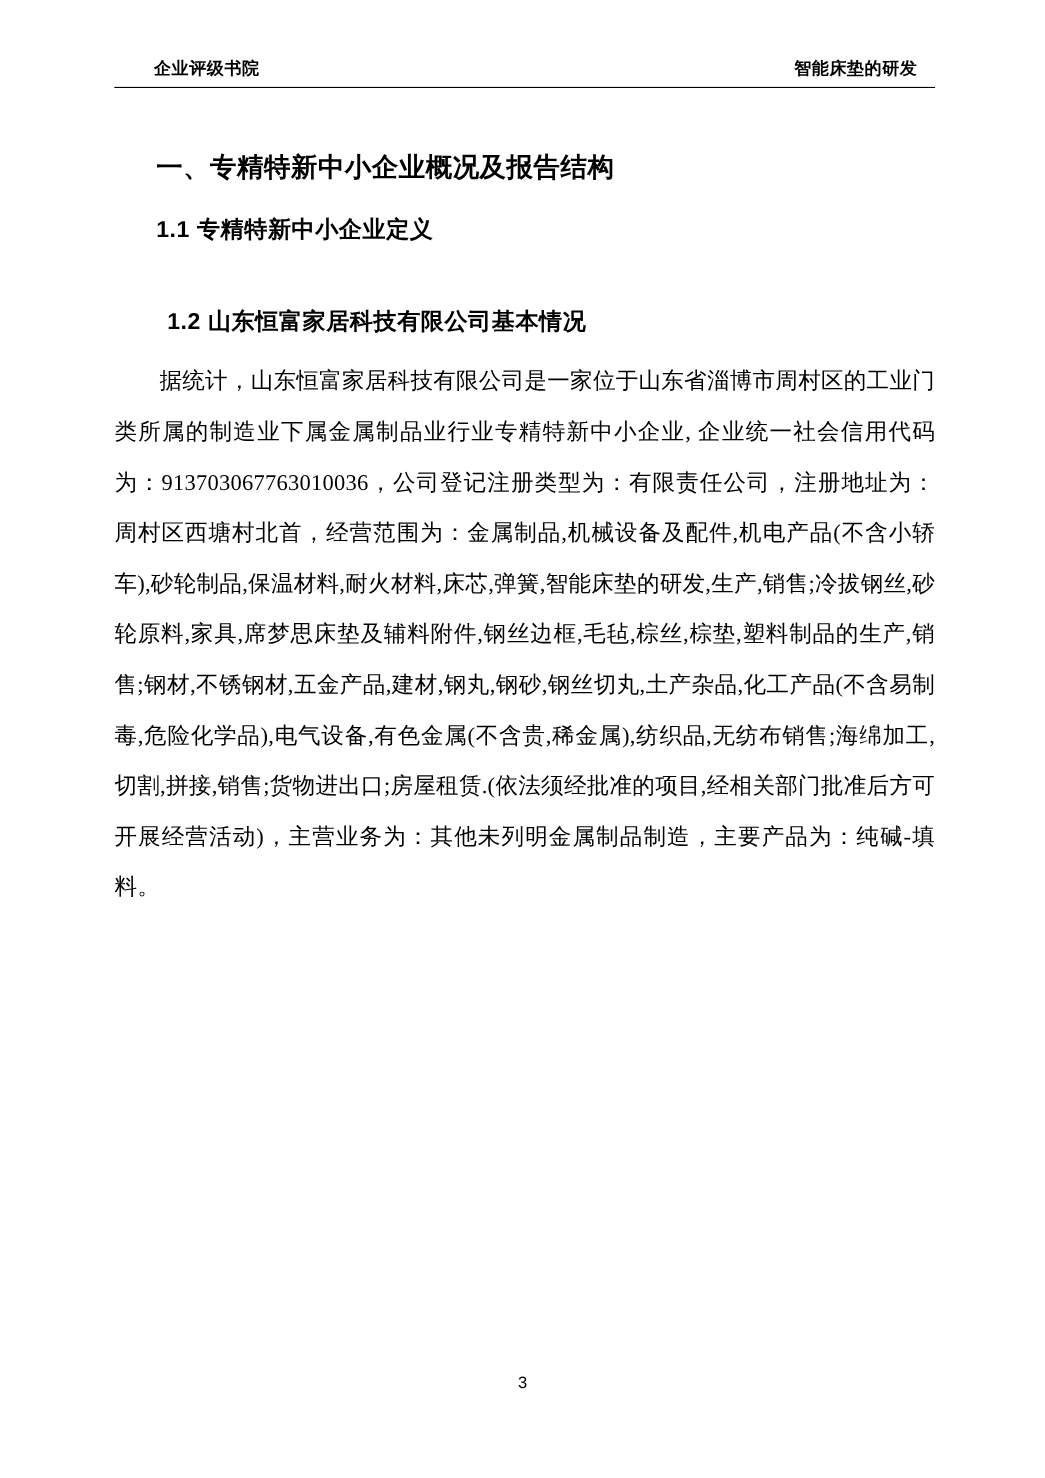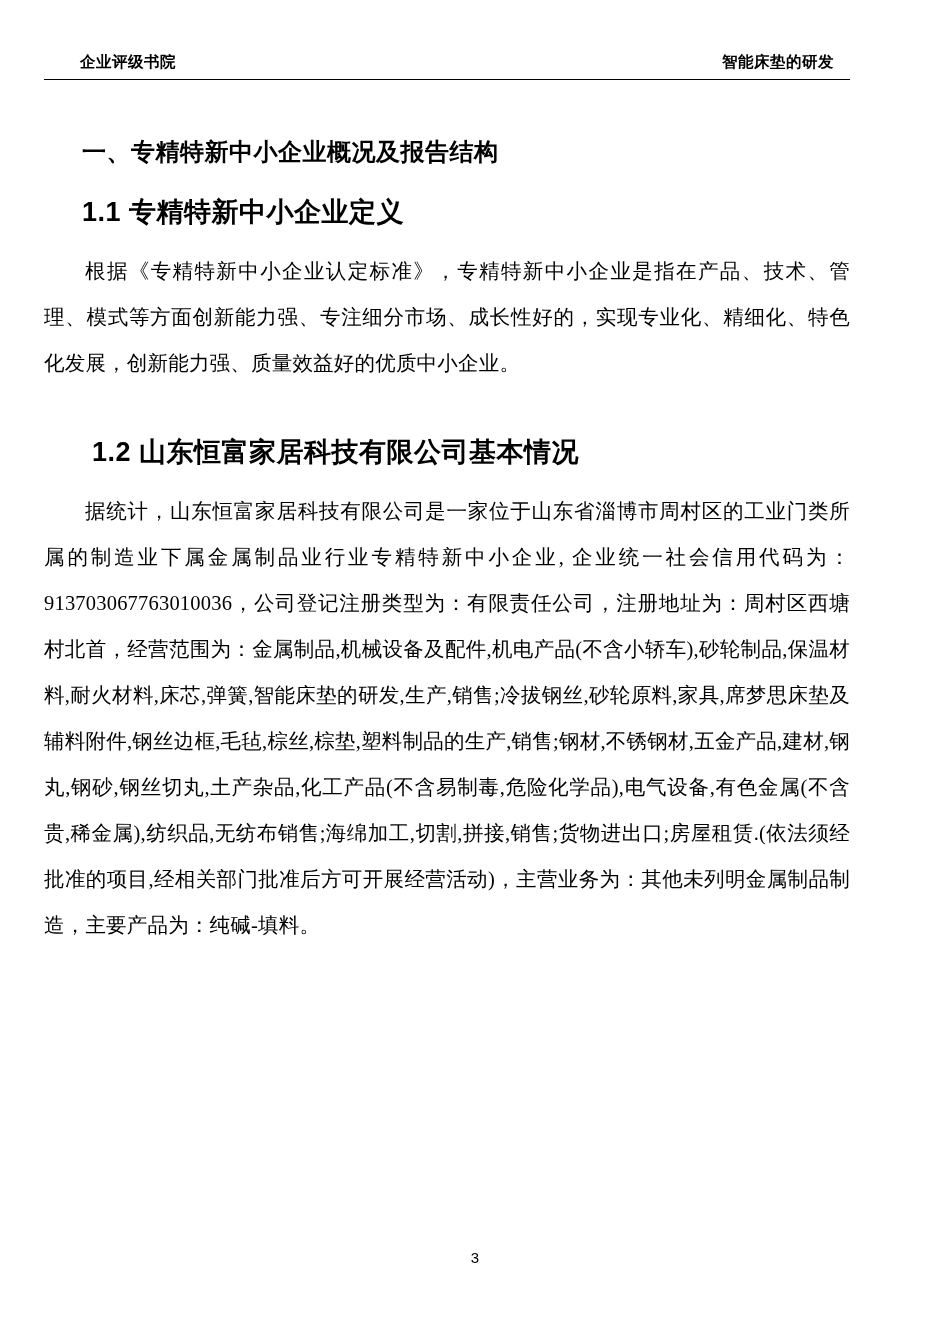--- a/index.html
+++ b/index.html
@@ -12,21 +12,21 @@
     height: 1344px;
     font-family: "Liberation Serif", "DejaVu Serif", serif;
     color: #000000;
     position: relative;
     overflow: hidden;
   }
   .page {
     width: 950px;
     height: 1324px;
     box-sizing: border-box;
-    padding: 52px 100px 40px 44px;
+    padding: 52px 100px 40px 104px;
     position: relative;
   }
   
   .header {
     display: flex;
     justify-content: space-between;
     align-items: flex-end;
     font-family: "Liberation Sans", "DejaVu Sans", sans-serif;
     font-weight: bold;
     font-size: 15.5px;
@@ -42,21 +42,21 @@
   h1.sec-title {
     font-family: Liberation Serif, serif;
     font-size: 24px;
     font-weight: bold;
     margin: 0 0 26px 0;
     padding-left: 38px;
     letter-spacing: 0.5px;
   }
   h2.sub-title {
     font-family: "Liberation Sans", "DejaVu Sans", sans-serif;
-    font-size: 27px;
+    font-size: 21px;
     font-weight: bold;
     margin: 0 0 18px 0;
     padding-left: 38px;
     letter-spacing: 0.5px;
   }
   h2.sub-title.indent2 {
     padding-left: 48px;
     margin-top: 20px;
   }
   .spacer-before-sub {
@@ -92,21 +92,20 @@
 
   <div class="header">
     <span class="left">企业评级书院</span>
     <span class="right">智能床垫的研发</span>
   </div>
 
   <h1 class="sec-title">一、专精特新中小企业概况及报告结构</h1>
 
   <h2 class="sub-title">1.1  专精特新中小企业定义</h2>
 
-  <p class="body">根据《专精特新中小企业认定标准》，专精特新中小企业是指在产品、技术、管理、模式等方面创新能力强、专注细分市场、成长性好的，实现专业化、精细化、特色化发展，创新能力强、质量效益好的优质中小企业。</p>
 
   <div class="spacer-before-sub"></div>
 
   <h2 class="sub-title indent2">1.2  山东恒富家居科技有限公司基本情况</h2>
 
   <p class="body">据统计，山东恒富家居科技有限公司是一家位于山东省淄博市周村区的工业门类所属的制造业下属金属制品业行业专精特新中小企业, 企业统一社会信用代码为：913703067763010036，公司登记注册类型为：有限责任公司，注册地址为：周村区西塘村北首，经营范围为：金属制品,机械设备及配件,机电产品(不含小轿车),砂轮制品,保温材料,耐火材料,床芯,弹簧,智能床垫的研发,生产,销售;冷拔钢丝,砂轮原料,家具,席梦思床垫及辅料附件,钢丝边框,毛毡,棕丝,棕垫,塑料制品的生产,销售;钢材,不锈钢材,五金产品,建材,钢丸,钢砂,钢丝切丸,土产杂品,化工产品(不含易制毒,危险化学品),电气设备,有色金属(不含贵,稀金属),纺织品,无纺布销售;海绵加工,切割,拼接,销售;货物进出口;房屋租赁.(依法须经批准的项目,经相关部门批准后方可开展经营活动)，主营业务为：其他未列明金属制品制造，主要产品为：纯碱-填料。</p>
 
   <div class="page-number">3</div>
 
 </div>

